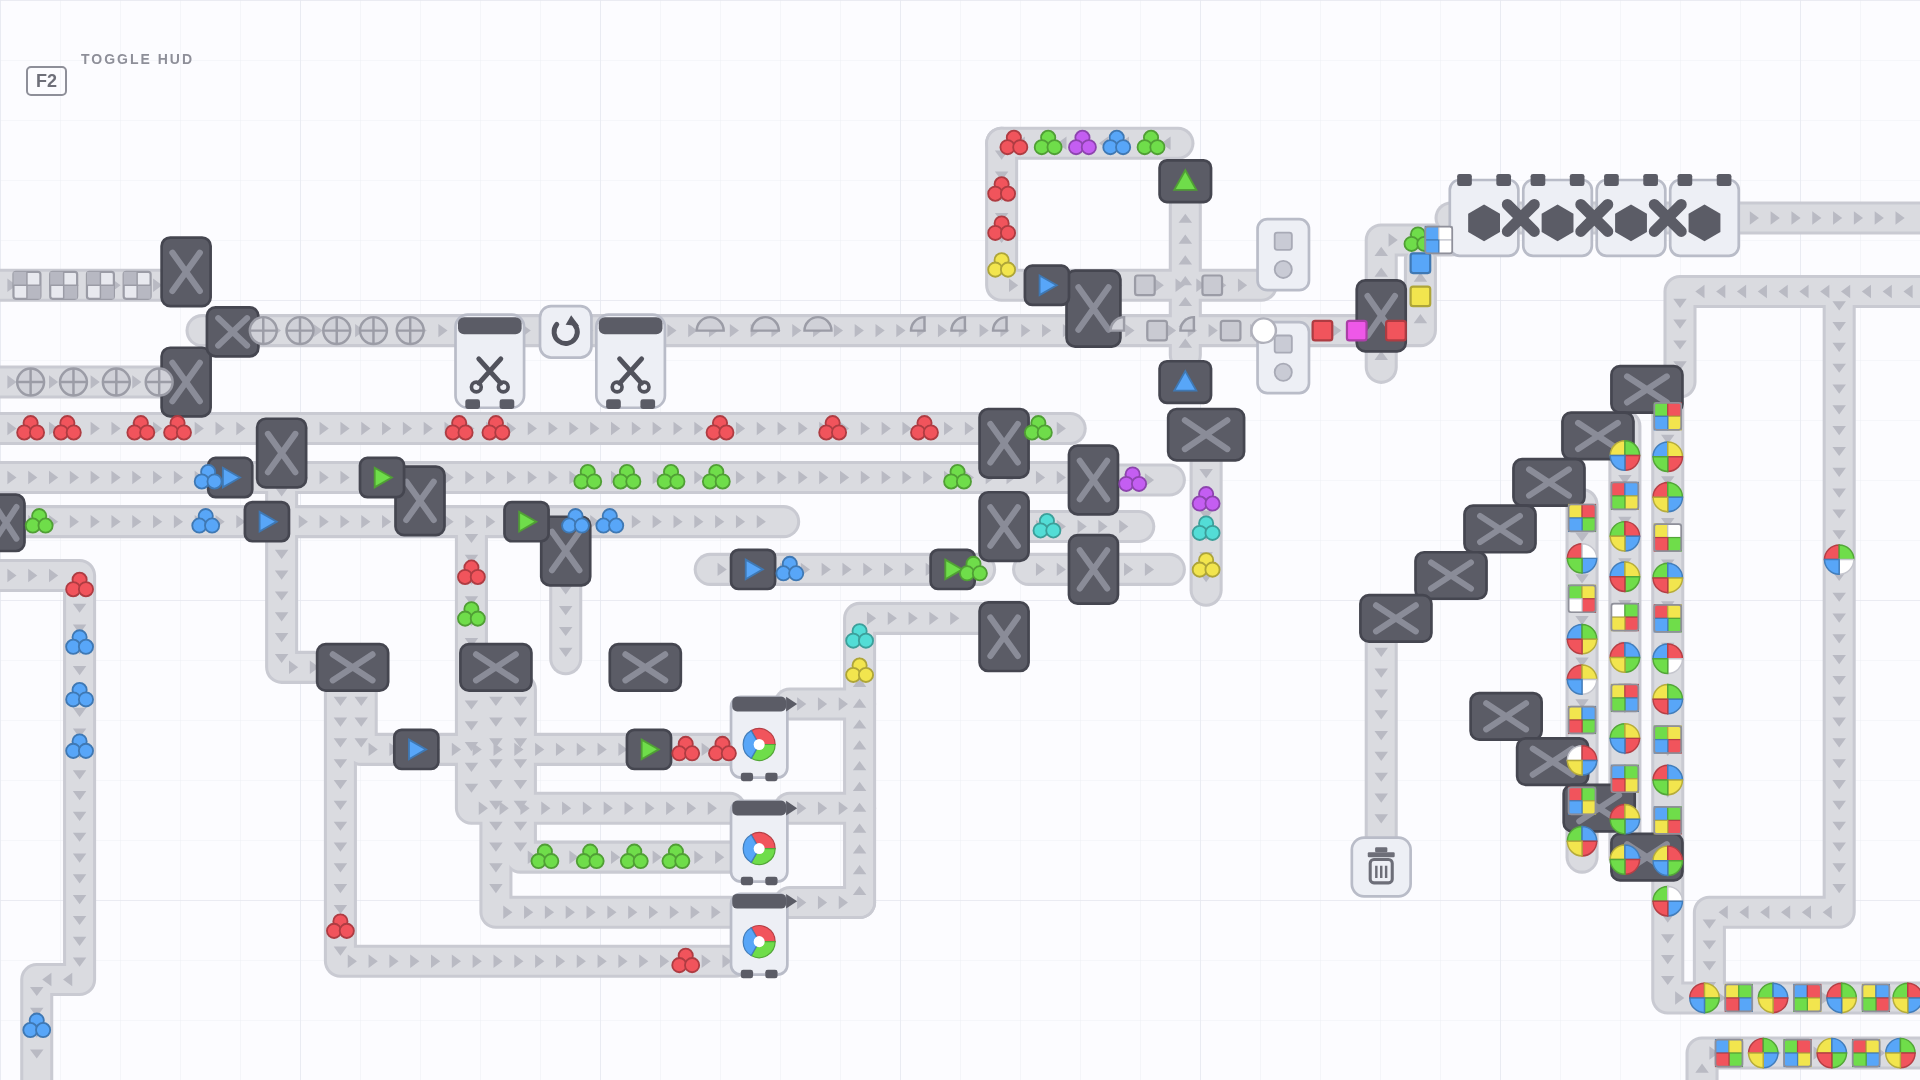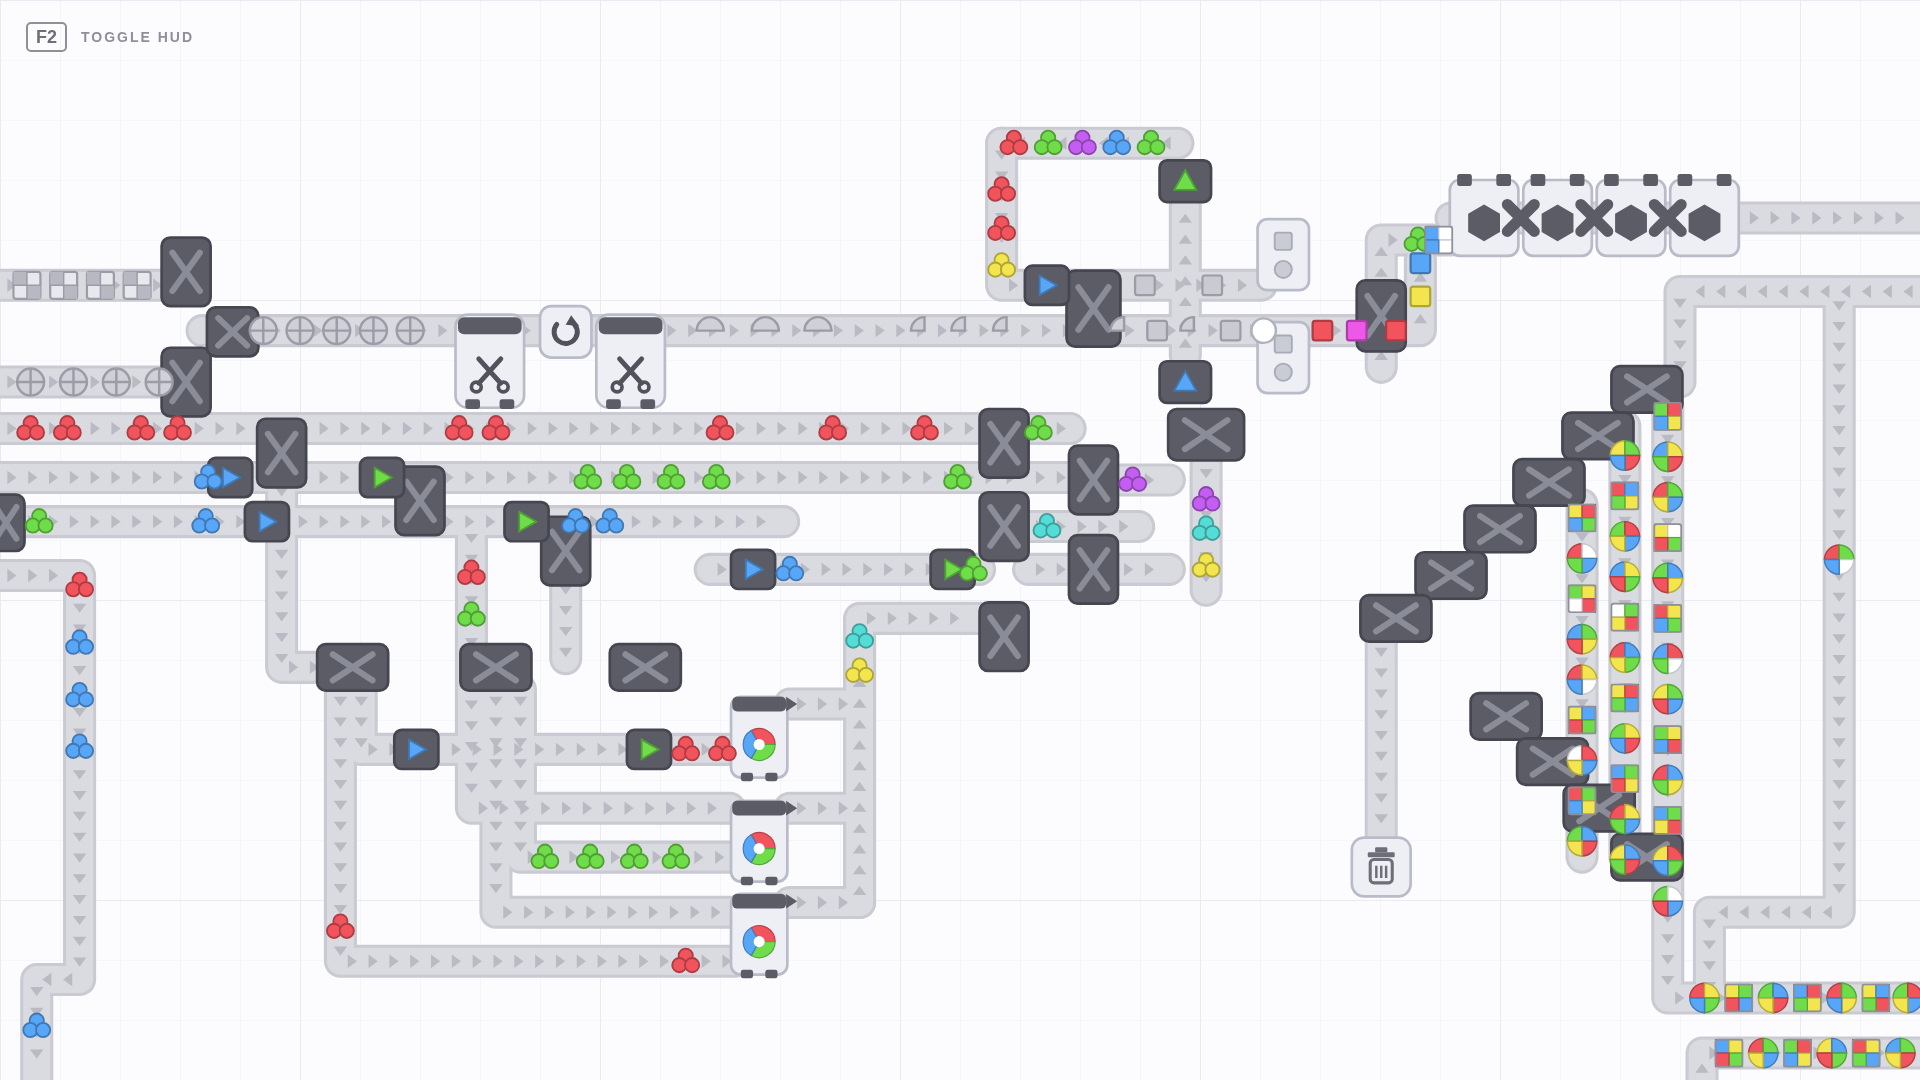--- a/index.html
+++ b/index.html
@@ -13,20 +13,21 @@
   #hud{
     position:absolute;left:26px;top:22px;
     display:flex;align-items:center;gap:14px;
     user-select:none;z-index:5;
   }
   #hud .keycap{
     border:2px solid #8e8f99;border-radius:5px;
     padding:1px 8px;color:#6e6f79;
     font-weight:bold;font-size:18px;line-height:24px;
     background:transparent;
+    margin-top:44px;
   }
   #hud .hud-label{
     color:#8e8f99;font-weight:bold;font-size:14px;letter-spacing:2px;
   }
 </style>
 </head>
 <body>
 
 <div id="viewport">
   <svg id="scene" width="1920" height="1080" viewBox="0 0 1568 882" xmlns="http://www.w3.org/2000/svg">

